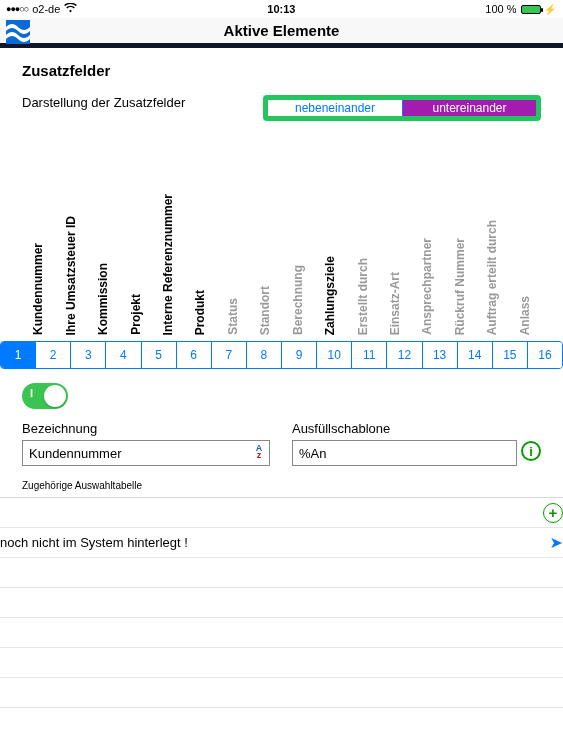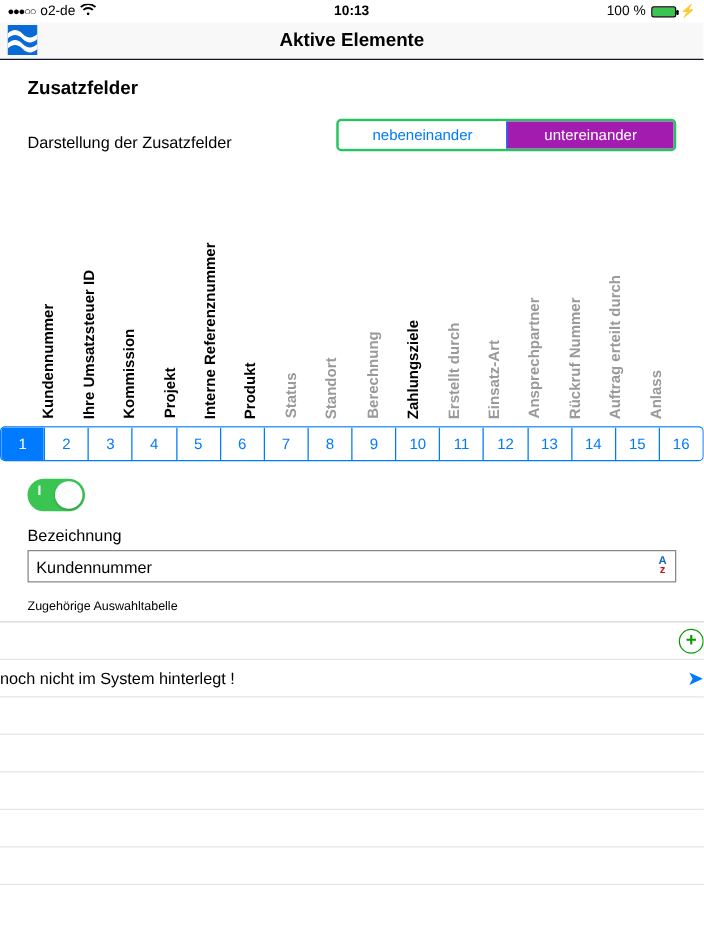--- a/index.html
+++ b/index.html
@@ -29,36 +29,36 @@
     display:inline-block; width:20px; height:9px;
     border:1px solid #000; border-radius:2px; position:relative;
     background: linear-gradient(to right,#3ac552 0 100%);
   }
   .battery::after { content:""; position:absolute; right:-3px; top:2px; width:2px; height:4px; background:#000; border-radius:1px;}
   .bolt { color:#000; font-size:10px;}
   
   .nav-bar {
     height: 30px;
     display:flex; align-items:center; justify-content:center;
-    border-bottom:1px solid #0f172a;
+    border-bottom:5px solid #0f172a;
     position:relative;
     background:#f8f8f8;
   }
   .nav-left {
     position:absolute; left:6px; top:2px;
     width:24px; height:24px;
   }
   .nav-title { font-weight:700; font-size:15px; }
   
   .content { padding: 14px 22px 0 22px; }
   .section-title { font-weight:700; font-size:15px; margin-bottom:16px; }
-  .row-display { display:flex; align-items:flex-end; justify-content:space-between; margin-bottom:21px;}
+  .row-display { display:flex; align-items:flex-start; justify-content:space-between; margin-bottom:21px;}
   .row-display-label { font-size:13px; }
   .seg-control {
-    display:flex; border:2px solid #22c55e; border-radius:4px; overflow:hidden;
+    display:flex; border:5px solid #22c55e; border-radius:4px; overflow:hidden;
     height:26px;
   }
   .seg-opt {
     width:134px; display:flex; align-items:center; justify-content:center;
     font-size:12px; color:#007aff; background:#fff; cursor:pointer;
   }
   .seg-opt.selected { background:#a21caf; color:#fff; }
   .seg-opt + .seg-opt { border-left:1px solid #007aff; }
 
   
@@ -287,20 +287,25 @@
     <div class="field-block">
       <div class="field-label">Bezeichnung</div>
       <div class="input-wrap">
         <input class="text-input" type="text" value="Kundennummer" style="">
         <span class="az-badge">
             <span class="a">A</span>
             <span class="z">z</span>
           </span>
       </div>
     </div>
+    <div class="field-block with-info">
+      <div class="field-label">Ausfüllschablone</div>
+      <input class="text-input" type="text" value="%An" style="">
+      <span class="info-icon">i</span>
+    </div>
   </div>
 
   <div class="sub-label">Zugehörige Auswahltabelle</div>
 </div>
 
 <div class="table-area">
   <div class="add-row">
     <span class="plus-circle">+</span>
   </div>
   <div id="list-rows">

